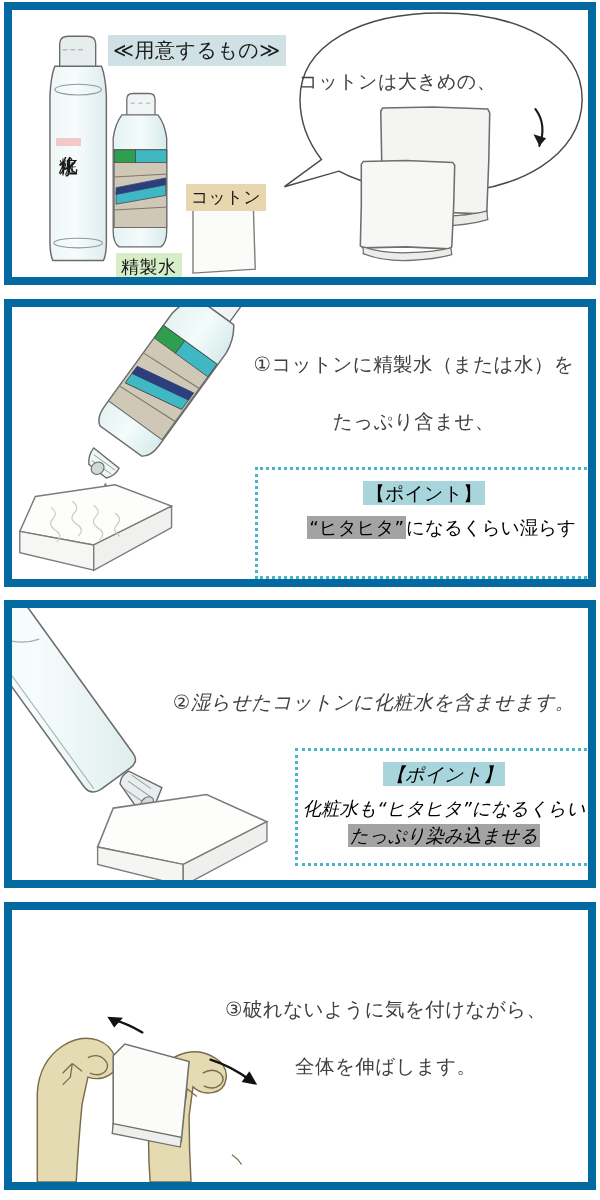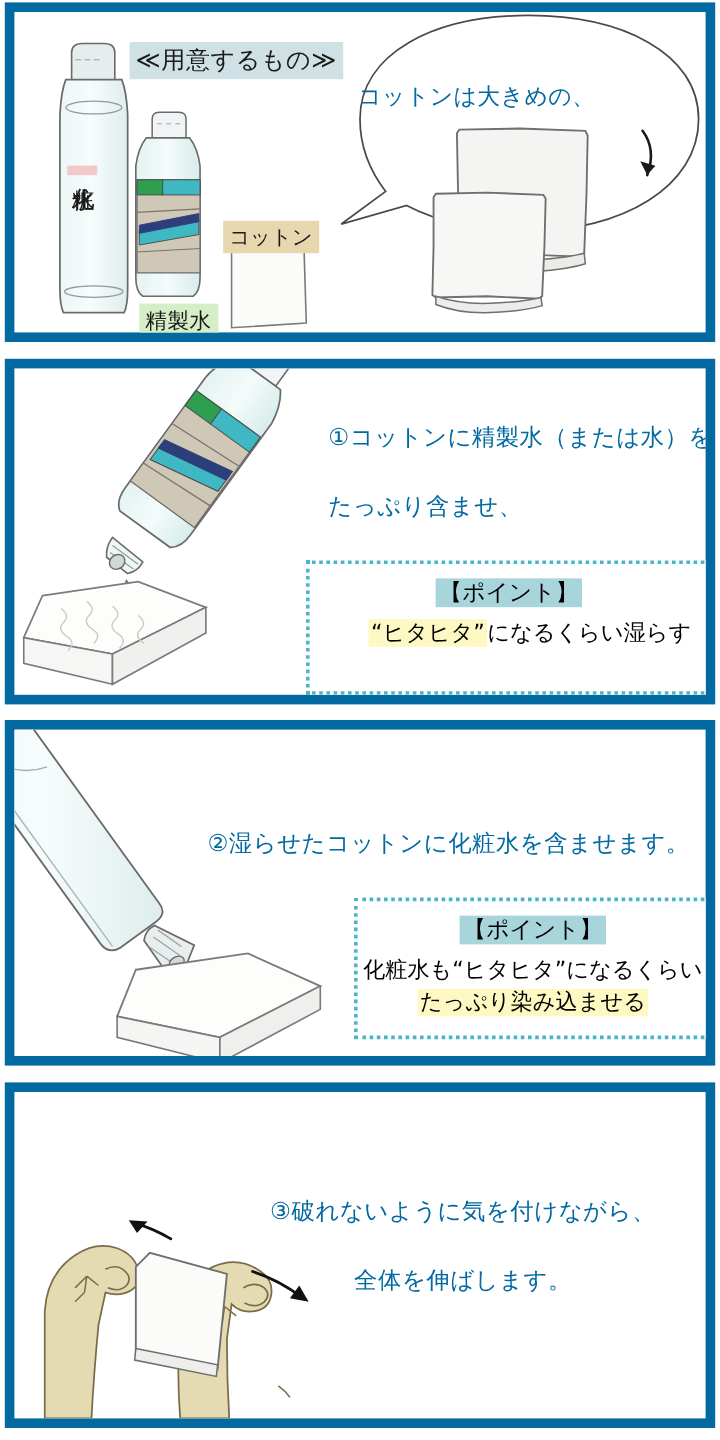--- a/index.html
+++ b/index.html
@@ -17,28 +17,28 @@
   .panel{
     position:relative;
     box-sizing:border-box;
     border:8px solid #0369a1;
     background:#ffffff;
     overflow:hidden;
     margin:0 4px;
   }
   #panel-1{height:283px;margin-top:2px;}
   #panel-2{height:288px;margin-top:14px;}
-  #panel-3{height:288px;margin-top:13px;}
+  #panel-3{height:288px;margin-top:13px;font-style:italic;}
   #panel-4{height:288px;margin-top:14px;}
 
   .panel svg.art{position:absolute;left:0;top:0;width:100%;height:100%;display:block;}
 
   .txt{
     position:absolute;
-    color:#0369a1;
+    color:#404040;
     font-size:19.5px;
     line-height:1.38;
     letter-spacing:0.4px;
     white-space:pre;
     font-family:"DejaVu Sans","Liberation Sans",sans-serif;
   }
   .tag{
     position:absolute;
     font-size:18px;
     color:#1a1a1a;
@@ -47,37 +47,37 @@
     letter-spacing:0.5px;
   }
   
   #p1-heading{left:96px;top:25px;font-size:20px;background:#cfe1e4;}
   #p1-label-toner{left:44px;top:128px;background:#f2c8cb;writing-mode:vertical-rl;text-orientation:upright;line-height:1.12;padding:3px 2px;font-size:19px;}
   #p1-label-purified{left:104px;top:243px;background:#d6eec8;font-size:18px;}
   #p1-label-cotton{left:174px;top:174px;background:#e8d6ae;font-size:17px;letter-spacing:0px;}
   #p1-bubble-text{left:366px;top:28px;text-align:center;transform:translateX(-50%);font-size:19px;line-height:1.5;}
 
   
-  #p2-body{left:402px;top:16px;transform:translateX(-50%);text-align:left;font-size:19.5px;line-height:1.46;}
+  #p2-body{left:382px;top:16px;transform:translateX(-50%);text-align:center;font-size:19.5px;line-height:1.46;}
   .pointbox{
     position:absolute;
     border:3px dotted #49b6c8;
     box-sizing:border-box;
     background:#ffffff;
   }
   #p2-point{left:243px;top:160px;width:338px;height:112px;}
   #p3-point{left:283px;top:140px;width:298px;height:118px;}
   .pt-title{display:block;text-align:center;margin-top:11px;font-size:19px;}
   .pt-title span{background:#a8d5dc;padding:1px 3px;}
   .pt-line{display:block;font-size:18.5px;line-height:1.42;margin-top:8px;}
   #p2-pt-l1{text-align:right;padding-right:14px;}
   #p2-pt-l2{text-align:left;padding-left:14px;margin-top:0px;}
   #p3-pt-l1{text-align:center;}
   #p3-pt-l2{text-align:center;margin-top:1px;}
-  .hl-teal{background:#fef9c3;padding:1px 2px;}
+  .hl-teal{background:#a3a3a3;padding:1px 2px;}
 
   
   #p3-body{left:342px;top:55px;transform:translateX(-50%);text-align:center;font-size:19.5px;}
 
   
   #p4-body{left:354px;top:58px;transform:translateX(-50%);text-align:center;font-size:19.5px;line-height:1.46;}
 </style>
 </head>
 <body>
 

